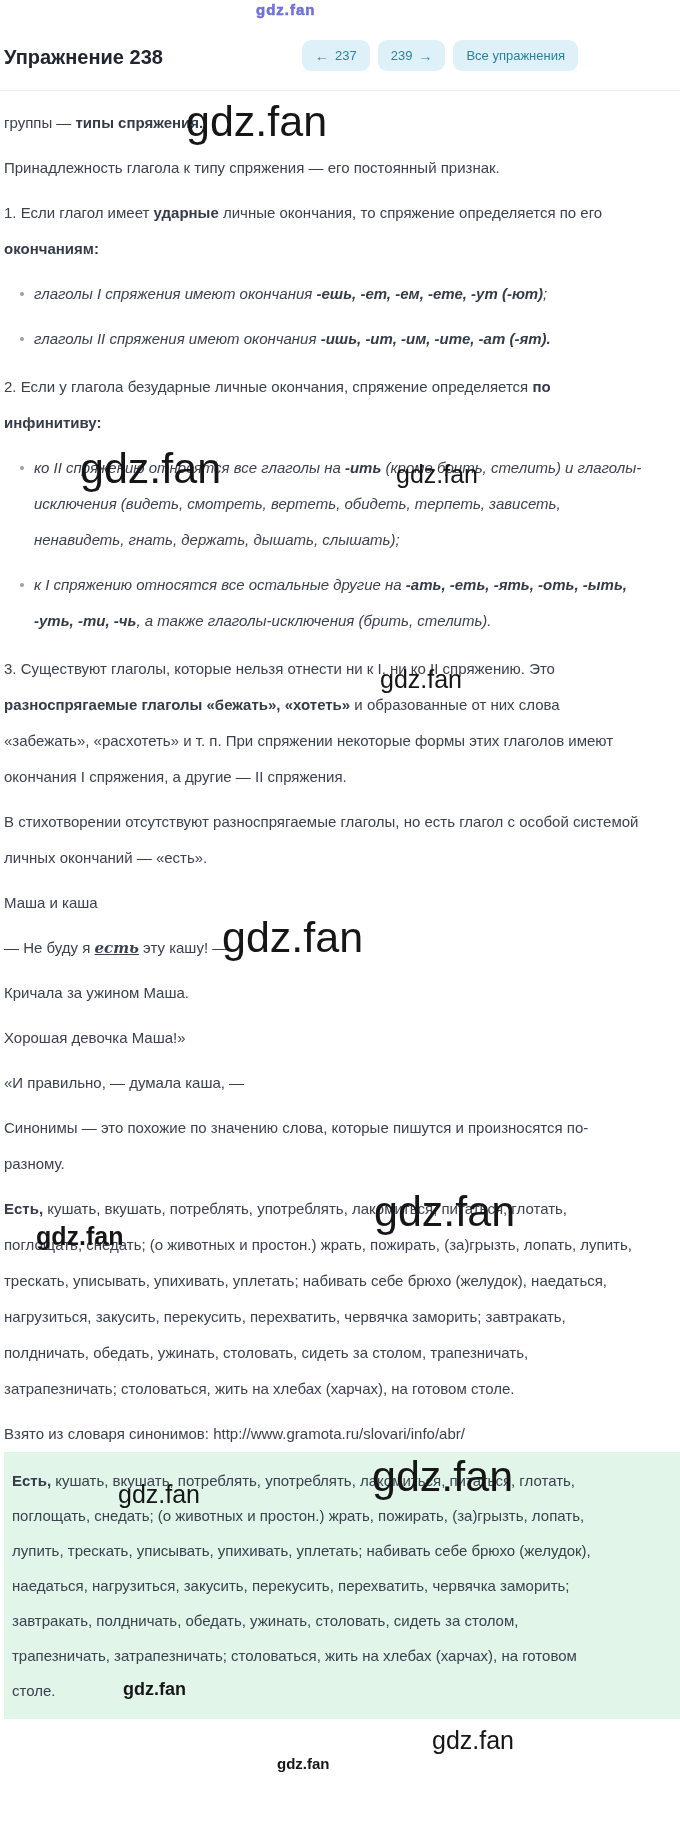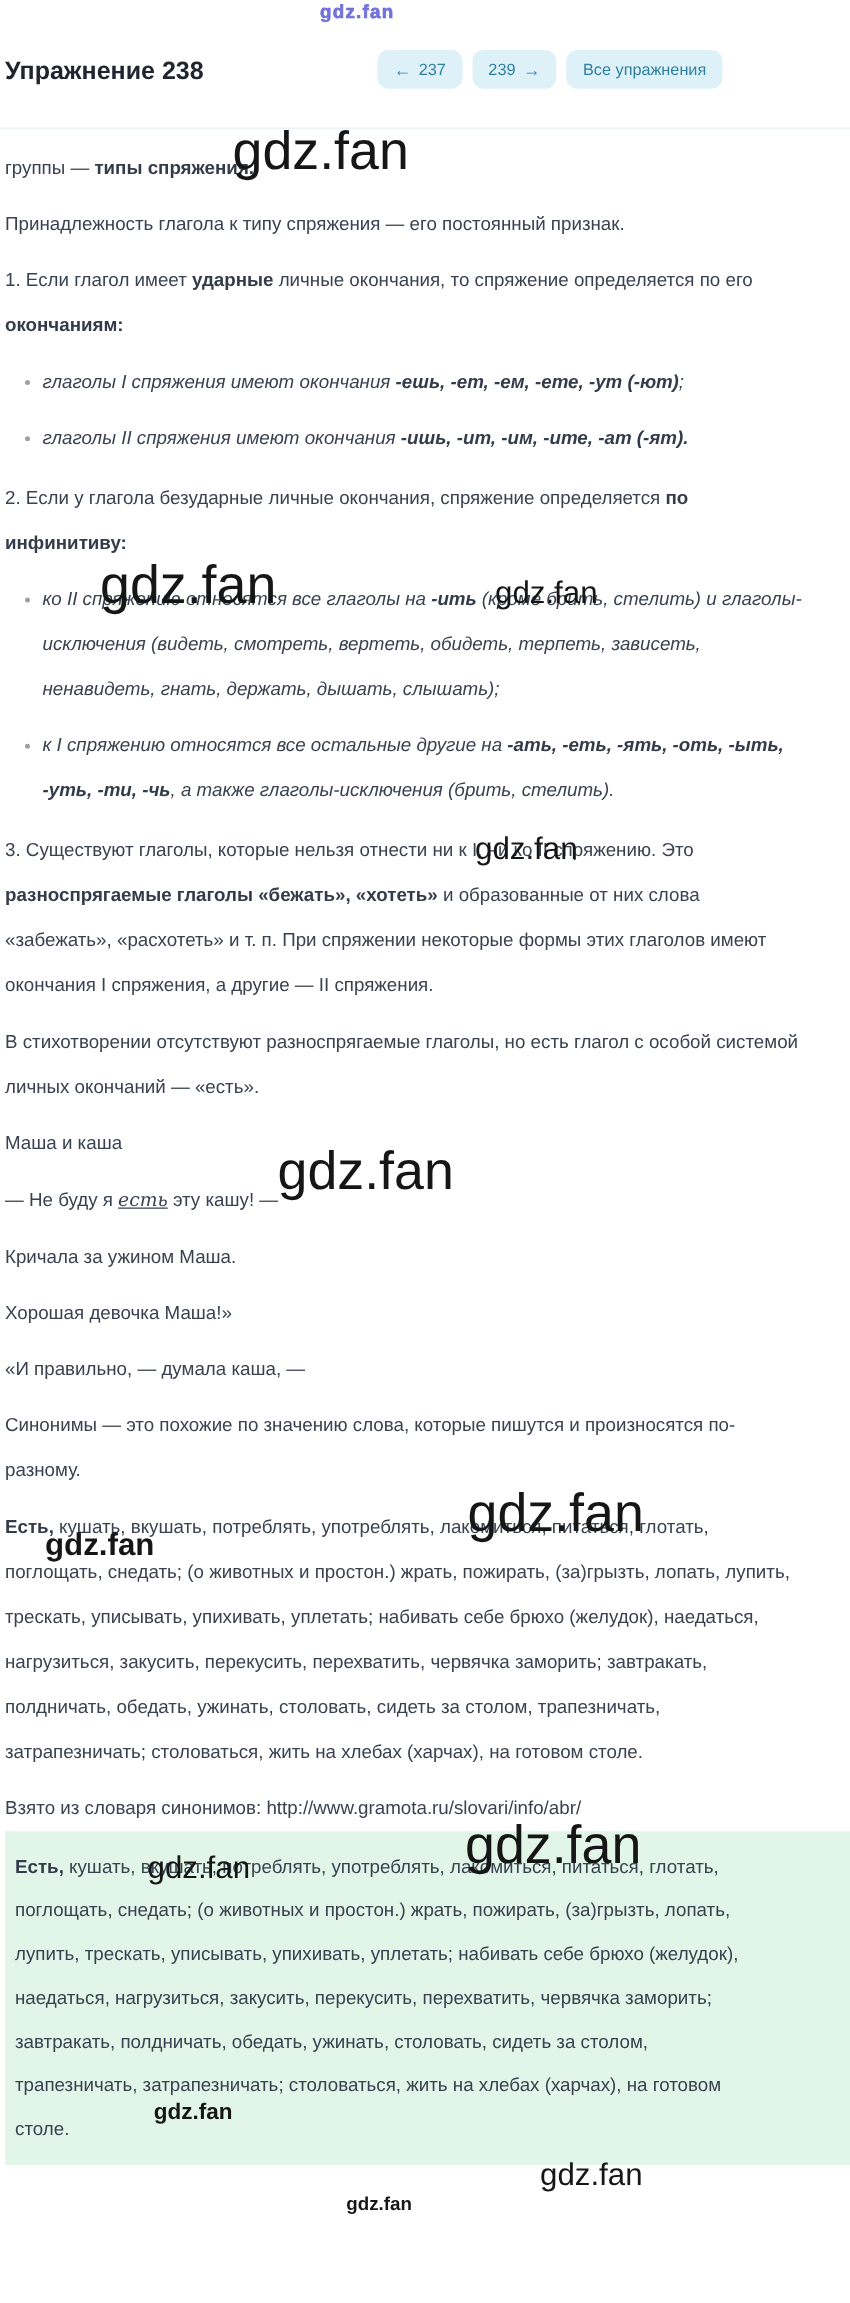--- a/index.html
+++ b/index.html
@@ -14,21 +14,21 @@
   }
   
   .wm-top{
     position:absolute;top:1px;left:256px;
     font-size:15px;font-weight:bold;letter-spacing:1px;
     color:#5b5bd6;-webkit-text-stroke:0.5px #4d4dd2;
     opacity:.85;pointer-events:none;
   }
   .header{
     position:relative;
-    padding:44px 0 32px 4px;
+    padding:44px 0 20px 4px;
     border-bottom:1px solid #e7eef3;
   }
   .header h1{
     margin:0;font-size:20px;line-height:26px;font-weight:bold;color:#20252f;
   }
   .nav{
     position:absolute;top:40px;right:102px;
     display:flex;gap:8px;align-items:center;
   }
   .nav-btn{
@@ -45,21 +45,21 @@
   .content p.src{margin-bottom:0;}
   .content ul{list-style:none;margin:4px 0 12px 0;padding:0;}
   .content li{position:relative;padding-left:30px;margin-bottom:9px;font-style:italic;}
   .content li::before{
     content:"";position:absolute;left:16px;top:16px;
     width:4px;height:4px;border-radius:50%;background:#9aa0a8;
   }
   .content b{font-weight:bold;color:#343b49;}
   .em-serif{
     font-family:"DejaVu Serif","Liberation Serif",serif;
-    font-style:italic;text-decoration:underline;
+    font-style:italic;text-decoration:underline;font-weight:bold;
   }
   .green-block{
     background:#e1f5e9;
     margin:20px 0 0 -4px;
     padding:11px 88px 11px 8px;
     line-height:35px;
     width:680px;box-sizing:border-box;
   }
   
   .wm{position:absolute;color:#161616;pointer-events:none;line-height:1;white-space:nowrap;z-index:5;}

